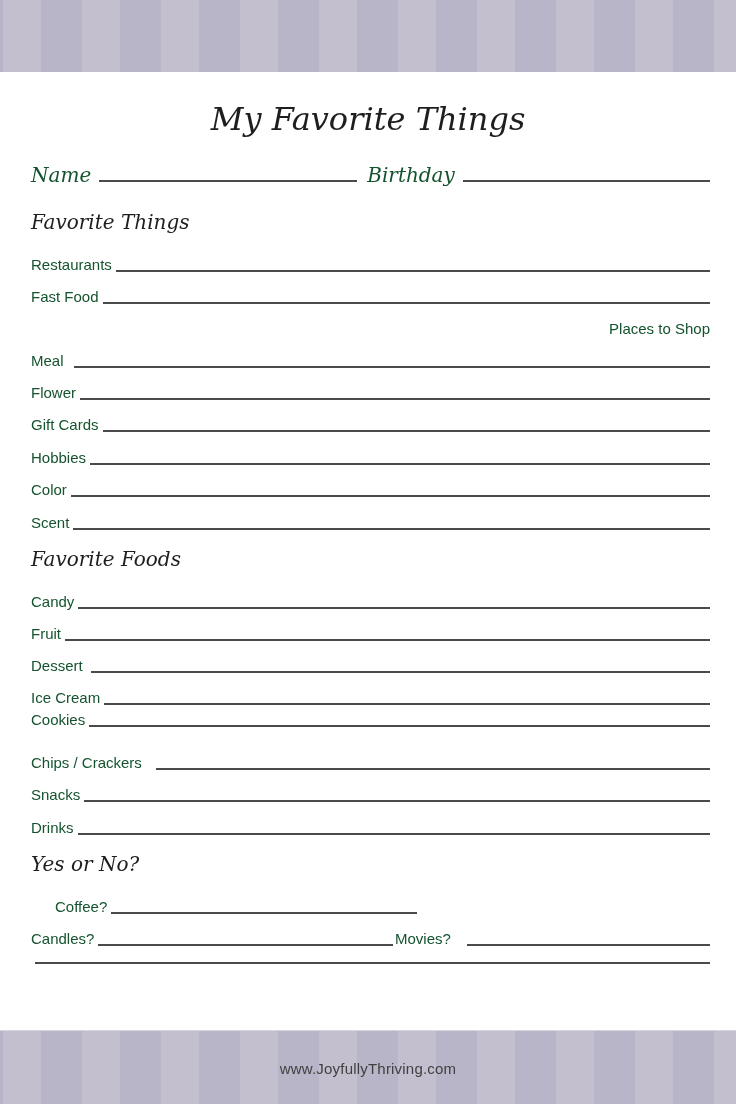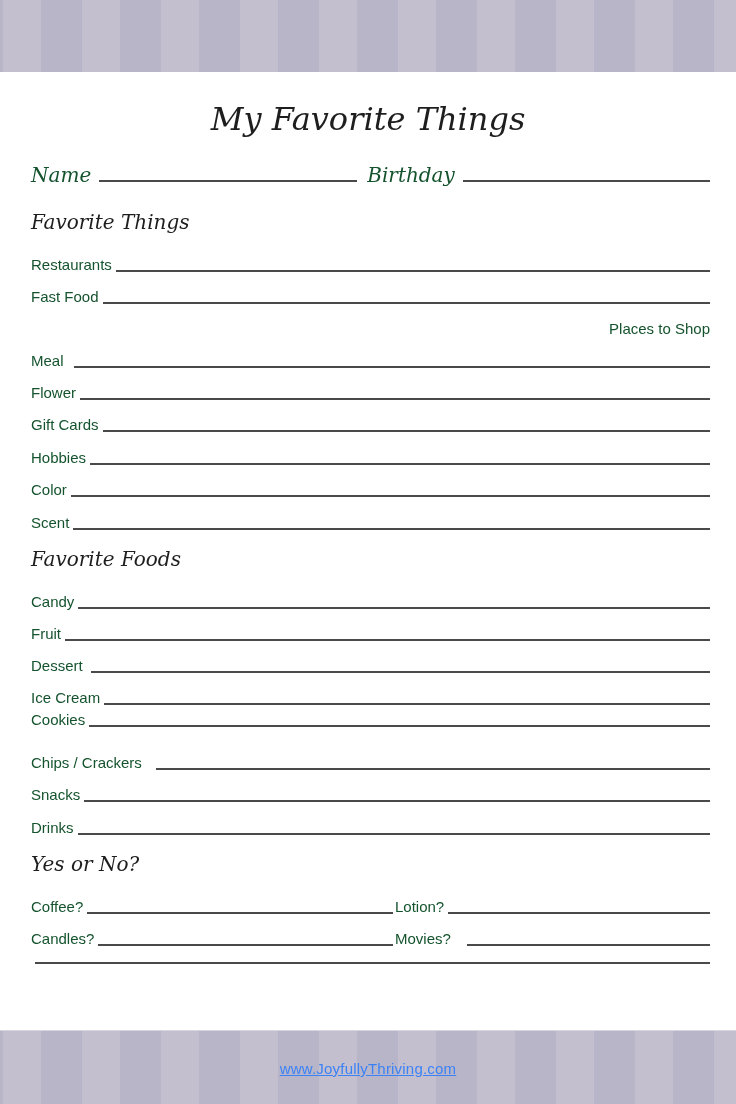--- a/index.html
+++ b/index.html
@@ -13,21 +13,21 @@
     position: absolute; left: 0; width: 736px;
     background: repeating-linear-gradient(90deg,
       #b9b5c8 0px, #b9b5c8 3px,
       #c4bfcf 3px, #c4bfcf 41px,
       #b9b5c8 41px, #b9b5c8 79px);
   }
   .band.top { top: 0; height: 72px; }
   .band.bottom { top: 1030px; height: 74px; border-top: 1px solid #d8d5de; }
   .footer-url {
     position: absolute; left: 0; right: 0; top: 1060px; text-align: center;
-    color: #3b82f6; font-size: 15px; letter-spacing: 0.2px; text-decoration: underline;
+    color: #404040; font-size: 15px; letter-spacing: 0.2px;
   }
   .script {
     font-family: "DejaVu Serif", serif; font-style: italic; color: #1e1e1e;
   }
   .title {
     position: absolute; top: 100px; left: 0; right: 0; text-align: center;
     font-size: 32px;
   }
   .row {
     position: absolute; left: 31px; right: 26px; display: flex; align-items: flex-end;
@@ -128,27 +128,23 @@
     <span class="line"></span>
   </div>
 <div class="row" style="top:819px;">
     <span class="label">Drinks</span>
     <span class="line"></span>
   </div>
 
 <div class="section script" style="top:852px;">Yes or No?</div>
 
 <div class="row" style="top:898px;">
-  <div class="half" style="width:364px;">
+  <div class="half" style="width:364px;margin-left:24px;">
     <span class="label">Coffee?</span>
     <span class="line" style="margin-right:2px;"></span>
-  </div>
-  <div class="half" style="flex:1;">
-    <span class="label">Lotion?</span>
-    <span class="line"></span>
   </div>
 </div>
 
 <div class="row" style="top:930px;">
   <div class="half" style="width:364px;">
     <span class="label">Candles?</span>
     <span class="line" style="margin-right:2px;"></span>
   </div>
   <div class="half" style="flex:1;gap:12px;">
     <span class="label">Movies?</span>

